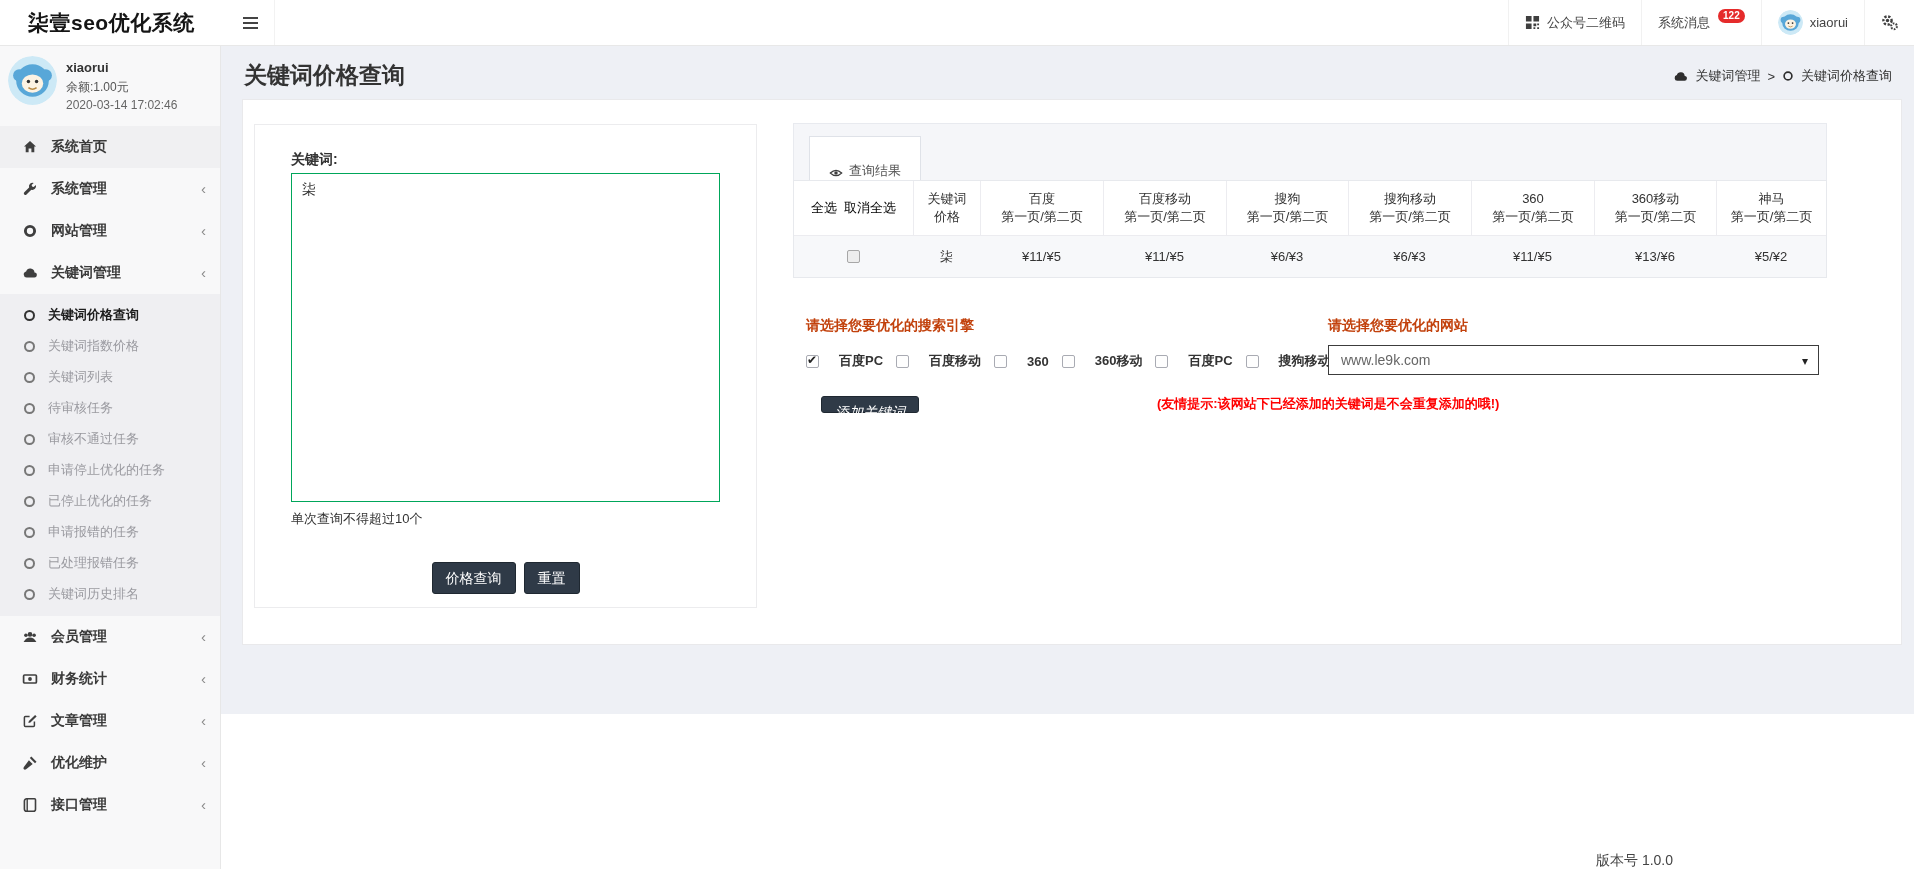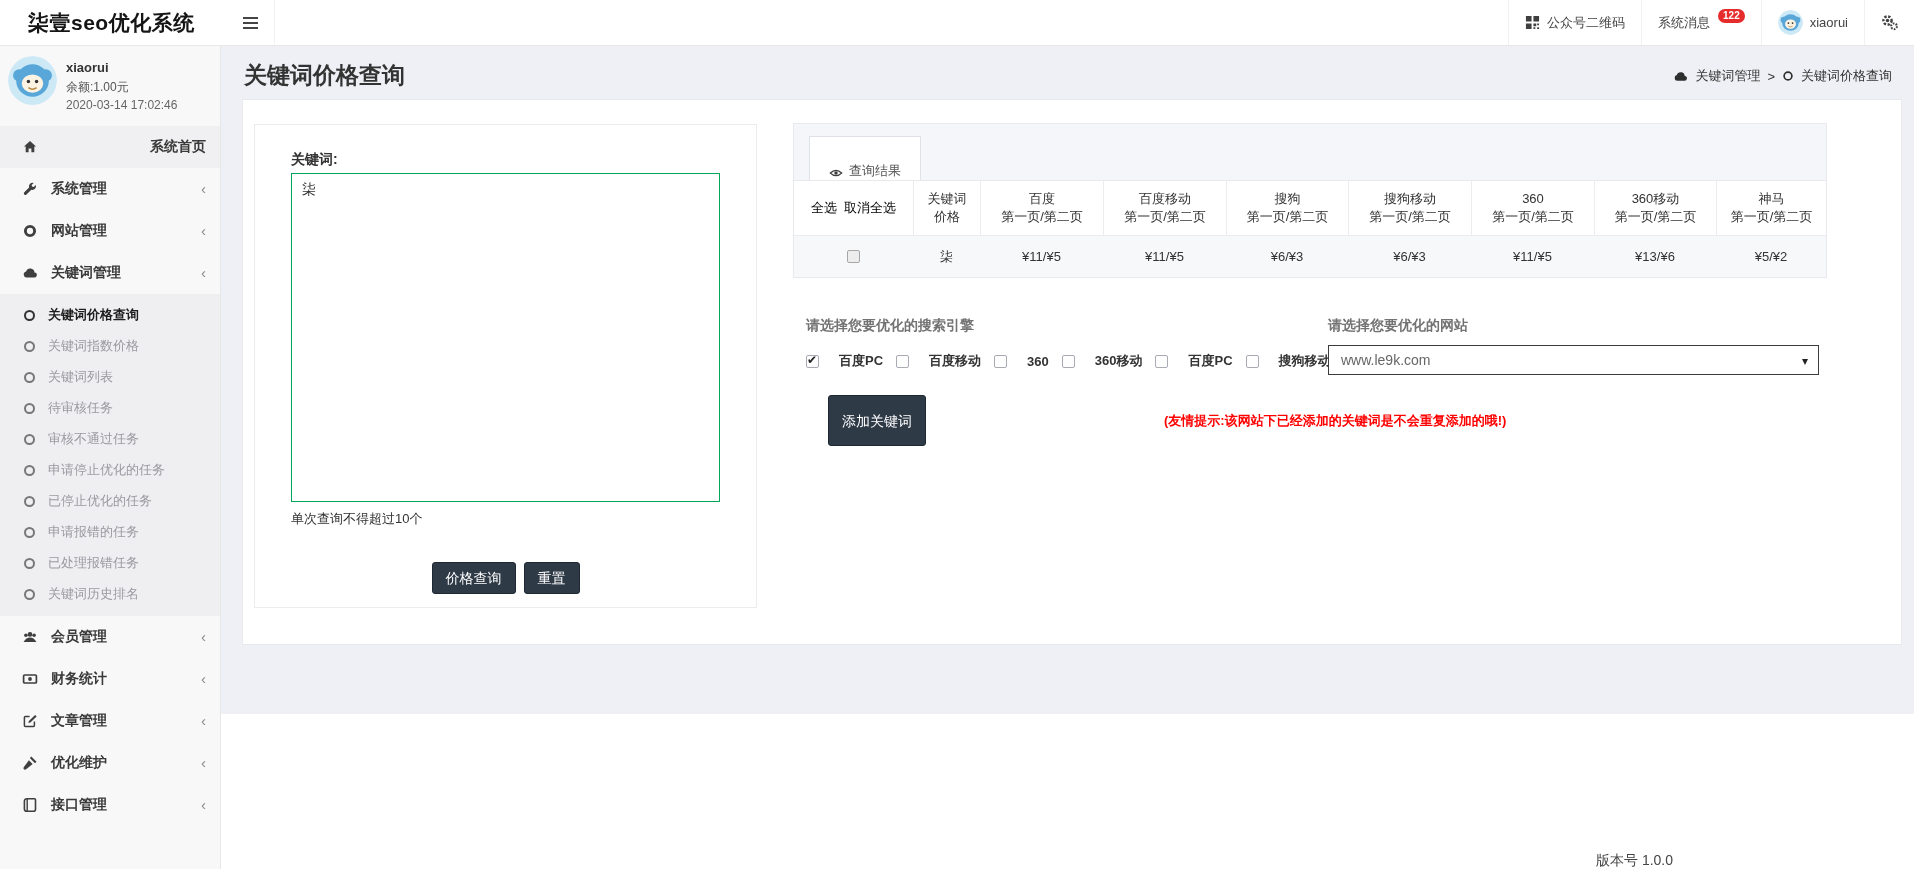--- a/index.html
+++ b/index.html
@@ -23,21 +23,21 @@
   
   .sidebar { position:absolute; left:0; top:46px; width:221px; bottom:0; background:#f8f8f9; border-right:1px solid #e7e7e7; z-index:20; }
   .side-user { display:flex; gap:9px; padding:10px 8px 12px 8px; }
   .side-avatar { width:49px; height:49px; border-radius:50%; overflow:hidden; flex:0 0 auto; }
   .side-user-info { padding-top:2px; line-height:1.5; }
   .su-name { font-weight:bold; font-size:13px; color:#333; }
   .su-balance { font-size:12px; color:#555; }
   .su-date { font-size:12px; color:#666; }
   .nav-item { height:42px; display:flex; align-items:center; gap:13px; padding:0 14px 0 21px; font-size:14px; font-weight:bold; color:#3a3a3a; cursor:pointer; }
   .nav-item .icon { width:17px; }
-  .nav-item.active-top { background:#f0f0f2;justify-content:space-between; }
+  .nav-item.active-top { background:#f0f0f2; }
   .chev { margin-left:auto; color:#8a8a8a; font-size:15px; font-weight:normal; }
   .chev::after { content:"‹"; }
   .submenu { background:#efeff2; padding:6px 0; }
   .sub-item { height:31px; display:flex; align-items:center; gap:13px; padding:0 10px 0 24px; font-size:13px; color:#9a9aa0; cursor:pointer; }
   .ring { width:11px; height:11px; border:2px solid #777; border-radius:50%; flex:0 0 auto; }
   .sub-item.active { color:#1e1e1e; font-weight:bold; }
   .sub-item.active .ring { border-color:#333; }
 
   
   .main { position:absolute; left:221px; top:46px; right:0; bottom:0; background:#fff; }
@@ -65,32 +65,32 @@
   .thead, .trow { display:grid; grid-template-columns:119px 67px 123px 123px 122px 123px 123px 122px 1fr; }
   .th { padding:9px 2px; text-align:center; font-size:13px; font-weight:normal; color:#333; line-height:18px; border-left:1px solid #ececf0; display:flex; flex-direction:column; justify-content:center; }
   .th:first-child { border-left:none; }
   .th-links { flex-direction:row; align-items:center; justify-content:center; gap:7px; font-weight:normal; }
   .blue-link { color:#000000; cursor:pointer; }
   .trow { background:#f7f8fa; border-top:1px solid #ececf0; height:42px; }
   .td { display:flex; align-items:center; justify-content:center; font-size:13px; color:#333; }
   .row-checkbox { width:13px; height:13px; background:#ededed; border:1px solid #a7a7a7; border-radius:2px; cursor:pointer; }
 
   .options { position:relative; margin-top:39px; padding-left:13px; }
-  .opt-label { font-size:14px; font-weight:bold; color:#737373; }
+  .opt-label { font-size:14px; font-weight:bold; color:#c2410c; }
   .engine-row { margin-top:17px; display:flex; align-items:center; gap:13px; }
   .engine-opt { display:flex; align-items:center; gap:20px; cursor:pointer; }
   .cbox { width:13px; height:13px; background:#fefefe; border:1px solid #a9abb3; border-radius:2px; position:relative; }
   .engine-opt.checked .cbox::after { content:"\2714"; position:absolute; left:0px; top:-3px; font-size:12px; color:#222; }
   .engine-opt span.lbl { font-size:13px; font-weight:bold; color:#333; }
   .site-block { position:absolute; left:535px; top:0; width:491px; }
   .site-select { margin-top:10px; height:30px; border:1px solid #3c3c3c; background:#fff; display:flex; align-items:center; justify-content:space-between; padding:0 10px 0 12px; cursor:pointer; }
   .site-value { font-size:14px; color:#666; }
   .sel-arrow::after { content:"\25BE"; font-size:12px; color:#222; }
   .add-row { margin-top:25px; display:flex; align-items:center; }
-  .add-btn { margin-left:22px; height:51px; }
+  .add-btn { margin-left:15px; height:17px;font-style:italic; }
   .hint { margin-left:238px; color:#ff0000; font-size:13px; font-weight:bold; }
 
   .footer-version { position:absolute; left:1375px; top:806px; font-size:14px; color:#444; }
 </style>
 </head>
 <body>
 
 <div class="app">
 
   <header class="topbar">

